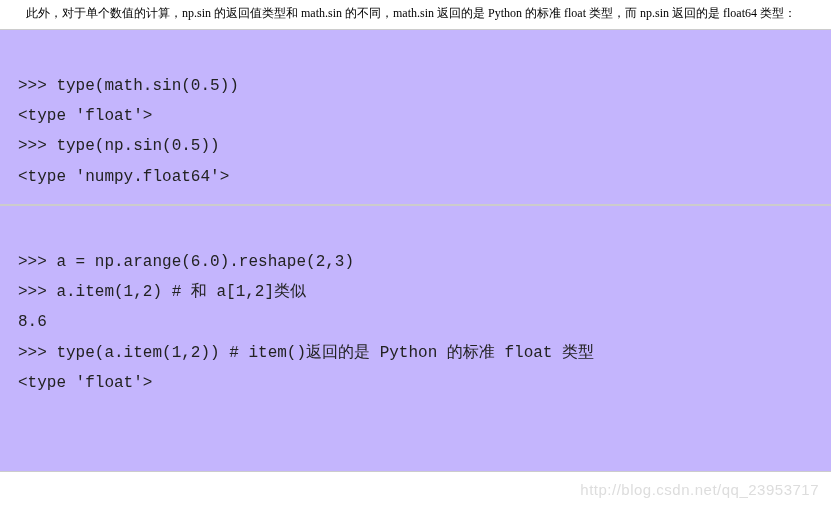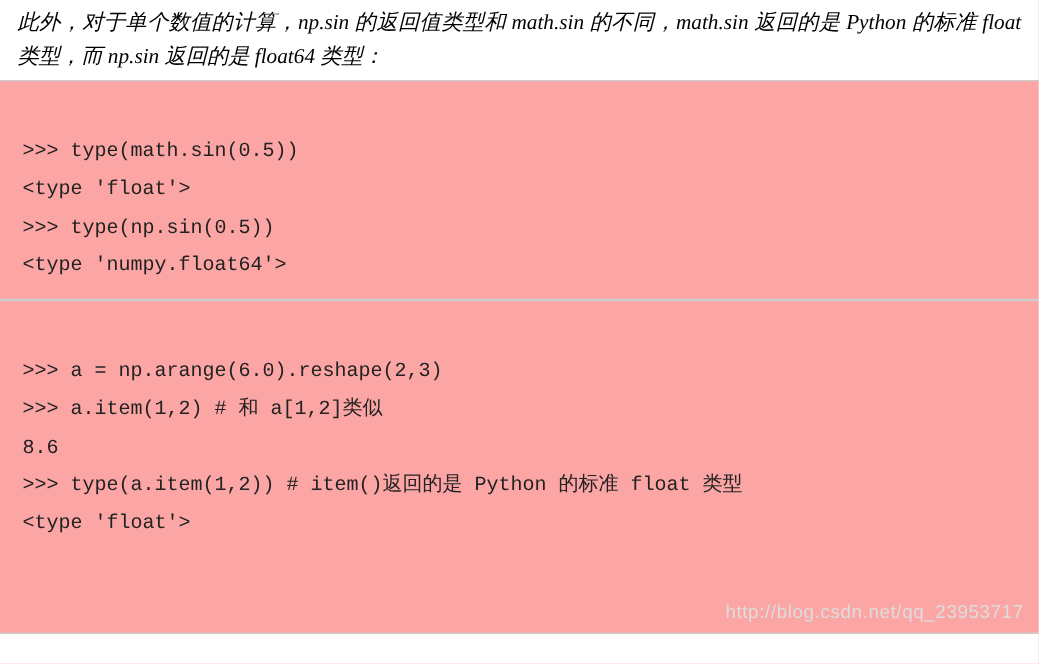--- a/index.html
+++ b/index.html
@@ -9,31 +9,30 @@
     }
     body {
       font-family: "SimSun", "Microsoft YaHei", serif;
       font-size: 16px;
       background: #fff;
       width: 831px;
       color: #000;
       line-height: 1.6;
     }
     .prose {
-      padding: 4px 14px 6px 14px;
+      padding: 4px 14px 6px 26px;
       text-align: justify;
-      font-size: 17px;
-      font-style: italic;
+      font-size: 12px;
     }
     .prose .indent {
       display: inline-block;
       width: 2em;
     }
     .code-block {
-      background: #fca5a5;
+      background: #c4b5fd;
       border-top: 1px solid #ccc;
       border-bottom: 1px solid #ccc;
       padding: 10px 18px 12px 18px;
       font-family: Consolas, "Courier New", monospace;
       font-size: 16px;
       line-height: 1.9;
       white-space: pre;
       color: #222;
     }
     .highlight-box {

